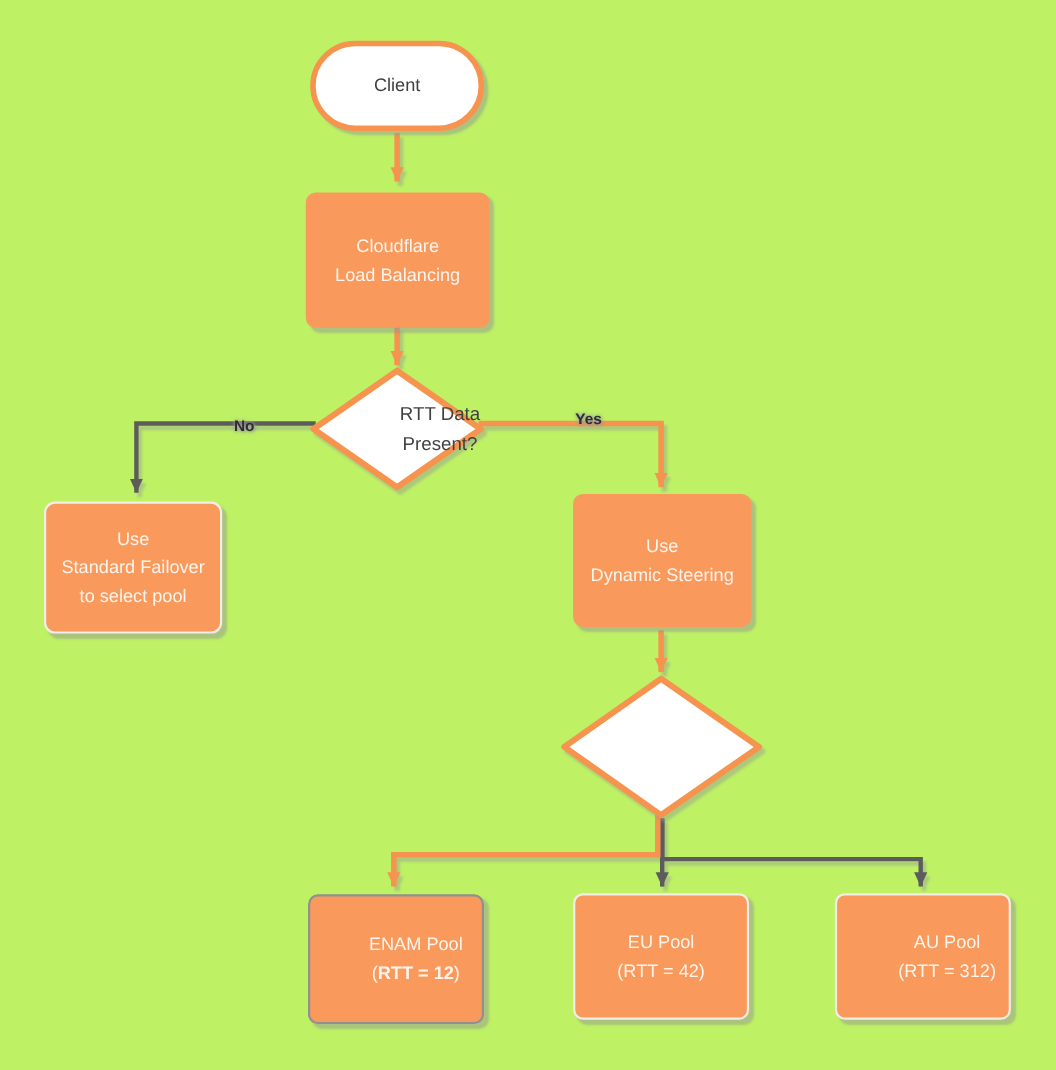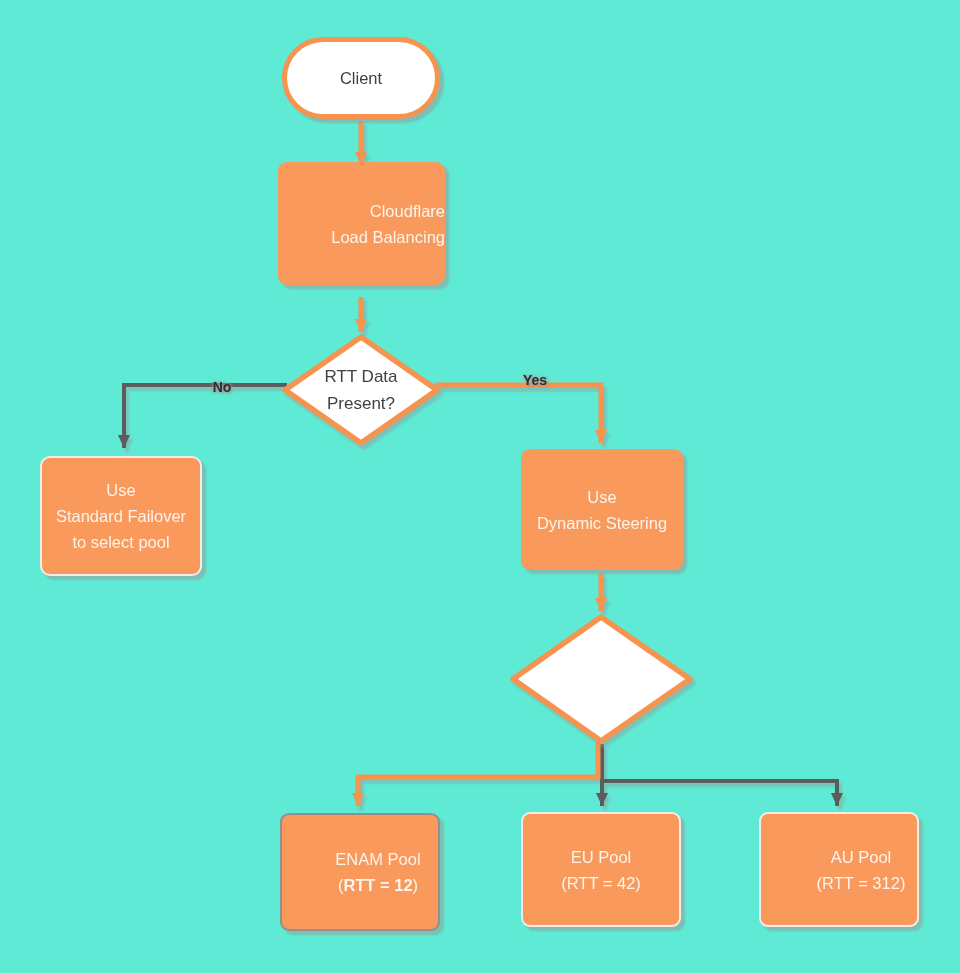--- a/index.html
+++ b/index.html
@@ -1,18 +1,18 @@
 <!DOCTYPE html>
 <html><head>
 <meta charset="utf-8">
 <style>
   html,body{margin:0;padding:0;background:#000;}
   .canvas{
     position:relative;width:960px;height:973px;overflow:hidden;
-    background:#5eead4;
+    background:#bef264;
     font-family:"Liberation Sans",sans-serif;
   }
   svg.layer{position:absolute;left:0;top:0;width:960px;height:973px;}
   .edge-o{stroke:#F6934E;stroke-width:5;fill:none;}
   .edge-g{stroke:#5C5C5C;stroke-width:4;fill:none;}
   .shadowed{filter:drop-shadow(3px 4px 1px rgba(150,150,150,.45));}
 
   .node{
     position:absolute;display:flex;flex-direction:column;
     align-items:center;justify-content:center;text-align:center;
@@ -27,31 +27,31 @@
   .terminator{
     background:#fff;color:#3F3F3F;border:5px solid #F6934E;border-radius:41px;
     box-shadow:4px 4px 2px rgba(150,150,150,.5);
     font-size:16.5px;
   }
   .white-border{border:2px solid #F3EDE7;}
   .gray-border{border:2px solid #909090;padding-left:36px;}
 
   .diamond-text{
     position:absolute;transform:translate(-50%,-50%);
-    color:#414141;font-size:17px;line-height:27px;text-align:center;white-space:nowrap;
+    color:#414141;font-size:17px;line-height:27px;text-align:center;white-space:nowrap;margin-left:39px;
   }
   .edge-label{
     position:absolute;transform:translate(-50%,-50%);
     font-size:14px;font-weight:bold;color:#2E2E2E;white-space:nowrap;
     text-shadow:0 0 5px rgba(175,175,175,.95),0 0 2px rgba(150,150,150,.9),1px 1px 3px rgba(140,140,140,.8);
   }
 
   
   .n-client{left:282px;top:37px;width:158px;height:82px;}
-  .n-lb{left:278px;top:162px;width:167px;height:123px;align-items:flex-end;}
+  .n-lb{left:278px;top:175px;width:167px;height:123px;}
   .n-failover{left:40px;top:456px;width:162px;height:120px;border-radius:10px;}
   .n-dynamic{left:521px;top:449px;width:162px;height:121px;}
   .n-enam{left:280px;top:813px;width:160px;height:118px;}
   .n-eu{left:521px;top:812px;width:160px;height:115px;}
   .n-au{left:759px;top:812px;width:160px;height:115px;padding-left:44px;}
   .t-rtt{left:361px;top:390px;}
   .t-select{left:601px;top:679px;}
   .l-no{left:222px;top:387px;}
   .l-yes{left:503px;top:380px;margin-left:32px;}
 </style>

